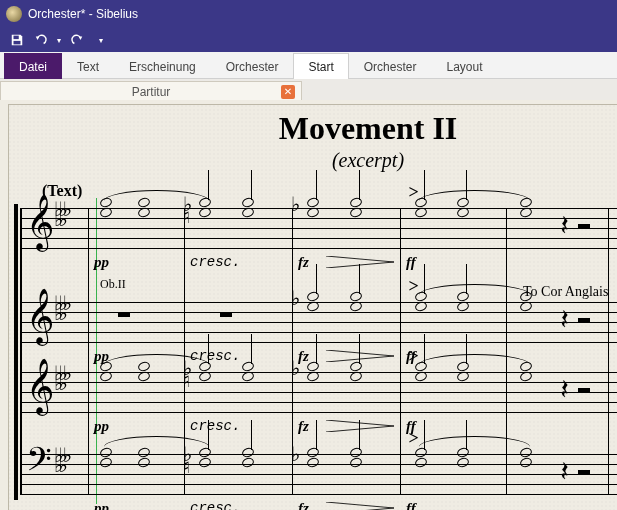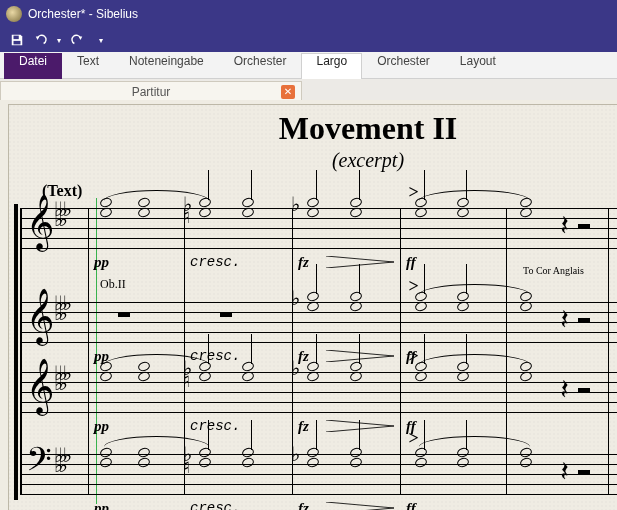--- a/index.html
+++ b/index.html
@@ -2,32 +2,32 @@
 <html><head>
 <meta charset="utf-8">
 <style>
 html,body{margin:0;padding:0;font-family:"Segoe UI",Tahoma,sans-serif;font-size:12px;background:#fff;color:#000;overflow:hidden}
 body{width:617px;height:510px}
 .titlebar{height:28px;background:#3b3787;color:#fff;display:flex;align-items:center;padding-left:6px;gap:6px}
 .titlebar .app-icon{width:16px;height:16px;background:radial-gradient(circle at 40% 40%,#e9d8a5,#7a6b3b);border-radius:50%}
 .qat{height:24px;background:#3b3787;display:flex;align-items:center;padding-left:6px;gap:2px}
 .qat .qbtn{width:22px;height:20px;display:flex;align-items:center;justify-content:center;color:#fff;border-radius:2px}
 .ribbon-tabs{height:26px;background:#f3f3f3;border-bottom:1px solid #d0d0d0;display:flex;align-items:stretch;padding-left:4px;gap:0}
-.ribbon-tabs .tab{padding:0 14px;display:flex;color:#444;border:1px solid transparent;border-bottom:none;position:relative;top:1px;background:transparent}
+.ribbon-tabs .tab{padding:0 14px;display:flex;align-items:center;color:#444;border:1px solid transparent;border-bottom:none;position:relative;top:1px;background:transparent}
 .ribbon-tabs .tab.file{background:#4b1a6a;color:#fff;font-weight:400}
 .ribbon-tabs .tab.active{background:#fff;border-color:#d0d0d0;color:#222}
 .doc-tabs{height:22px;background:#eceae6;border-bottom:1px solid #cfcabe;display:flex;align-items:center}
 .doc-tab{flex:0 0 300px;height:20px;margin-top:2px;background:#f7f5ef;border:1px solid #cfcabe;border-bottom:none;display:flex;align-items:center;justify-content:center;position:relative;color:#555}
 .doc-tab .close{position:absolute;right:6px;top:3px;width:14px;height:14px;background:#e8713b;color:#fff;border-radius:2px;display:flex;align-items:center;justify-content:center;font-size:10px;line-height:1}
 .score-wrap{position:absolute;left:0;right:0;top:100px;bottom:0;overflow:hidden;background:#efece3}
 .paper{position:absolute;left:8px;top:4px;width:720px;height:560px;background:#efece3;box-shadow:inset 0 0 0 1px #bdb8a8;background-image:radial-gradient(rgba(0,0,0,.02) 1px,transparent 1px);background-size:4px 4px}
 .title{font-family:"Times New Roman",serif;font-weight:800;font-size:32px;text-align:center;margin-top:6px}
 .subtitle{font-family:"Times New Roman",serif;font-style:italic;font-size:20px;text-align:center;margin-top:2px}
 .tempo{font-family:"Times New Roman",serif;font-weight:700;font-size:16px;position:absolute;left:34px;top:78px}
-.tocor{font-family:"Times New Roman",serif;font-size:10px;position:absolute;left:515px;top:161px}
+.tocor{font-family:"Times New Roman",serif;font-size:14px;position:absolute;left:515px;top:180px}
 .obii{font-family:"Times New Roman",serif;font-size:12px;position:absolute;left:92px;top:173px}
 .staff{position:absolute;left:12px;right:12px;height:40px}
 .staff .lines{position:absolute;left:0;right:0;top:0;height:40px}
 .staff .lines div{position:absolute;left:0;right:0;height:1px;background:#000}
 .staff .lines div:nth-child(1){top:0}
 .staff .lines div:nth-child(2){top:10px}
 .staff .lines div:nth-child(3){top:20px}
 .staff .lines div:nth-child(4){top:30px}
 .staff .lines div:nth-child(5){top:40px}
 .barline{position:absolute;width:1px;background:#000}
@@ -85,27 +85,27 @@
 </div>
 
 <div class="ribbon-tabs">
   <div class="tab file">
       <span>Datei</span>
     </div>
   <div class="tab">
       <span>Text</span>
     </div>
   <div class="tab">
-      <span>Noteneingabe</span>
+      <span>Erscheinung</span>
     </div>
   <div class="tab">
       <span>Orchester</span>
     </div>
   <div class="tab active">
-      <span>Largo</span>
+      <span>Start</span>
     </div>
   <div class="tab">
       <span>Orchester</span>
     </div>
   <div class="tab">
       <span>Layout</span>
     </div>
 </div>
 
 <div class="doc-tabs">

